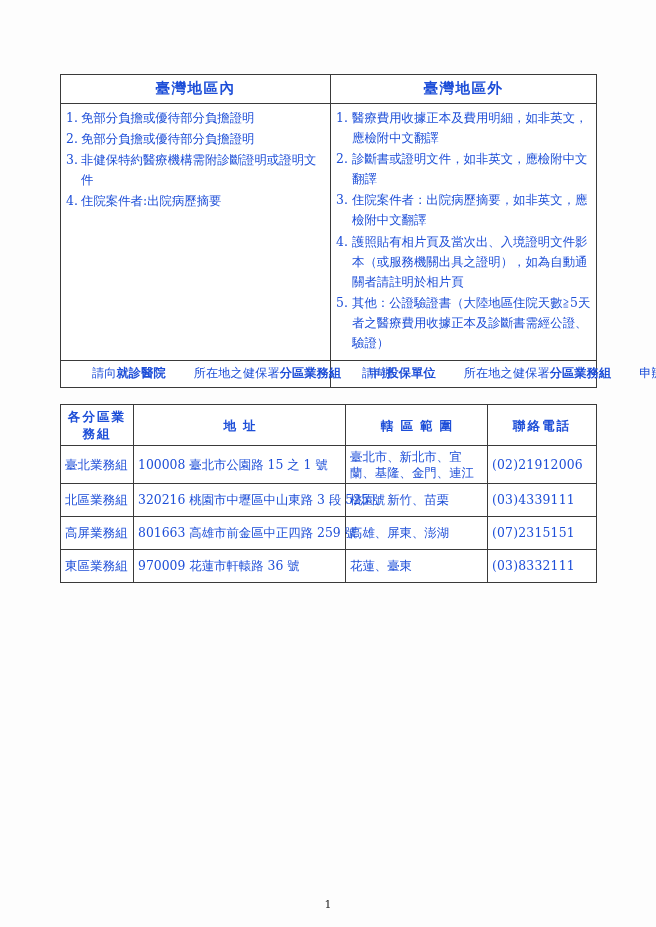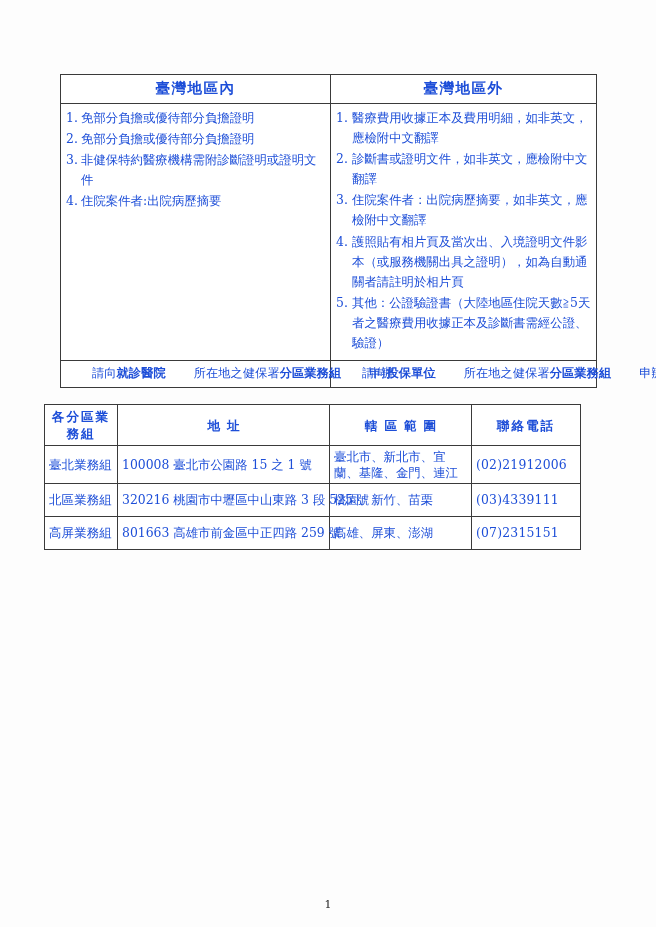--- a/index.html
+++ b/index.html
@@ -107,21 +107,21 @@
     padding: 4px 3px 5px 3px;
     white-space: nowrap;
     vertical-align: middle;
     height: 16px;
   }
   .fs-thin { font-weight: normal; margin-left: 28px; }
   .fs-bold { font-weight: bold; }
 
   
   #table2 {
-    left: 44px;
+    left: 60px;
     top: 404px;
     width: 536px;
   }
   #table2 col.h-org   { width: 73px; }
   #table2 col.h-addr  { width: 212px; }
   #table2 col.h-scope { width: 142px; }
   #table2 col.h-tel   { width: 109px; }
 
   #table2 th.t2-head {
     text-align: center;
@@ -233,18 +233,24 @@
         <td class="t2-cell">320216 桃園市中壢區中山東路 3 段 525 號</td>
         <td class="t2-cell scope">桃園、新竹、苗栗</td>
         <td class="t2-cell tel">(03)4339111</td>
       </tr>
       <tr>
         <td class="t2-cell org">高屏業務組</td>
         <td class="t2-cell">801663 高雄市前金區中正四路 259 號</td>
         <td class="t2-cell scope">高雄、屏東、澎湖</td>
         <td class="t2-cell tel">(07)2315151</td>
       </tr>
+      <tr>
+        <td class="t2-cell org">東區業務組</td>
+        <td class="t2-cell">970009 花蓮市軒轅路 36 號</td>
+        <td class="t2-cell scope">花蓮、臺東</td>
+        <td class="t2-cell tel">(03)8332111</td>
+      </tr>
     </tbody>
   </table>
 
   <div id="page-number">1</div>
 
 </div>
 
 </body></html>

